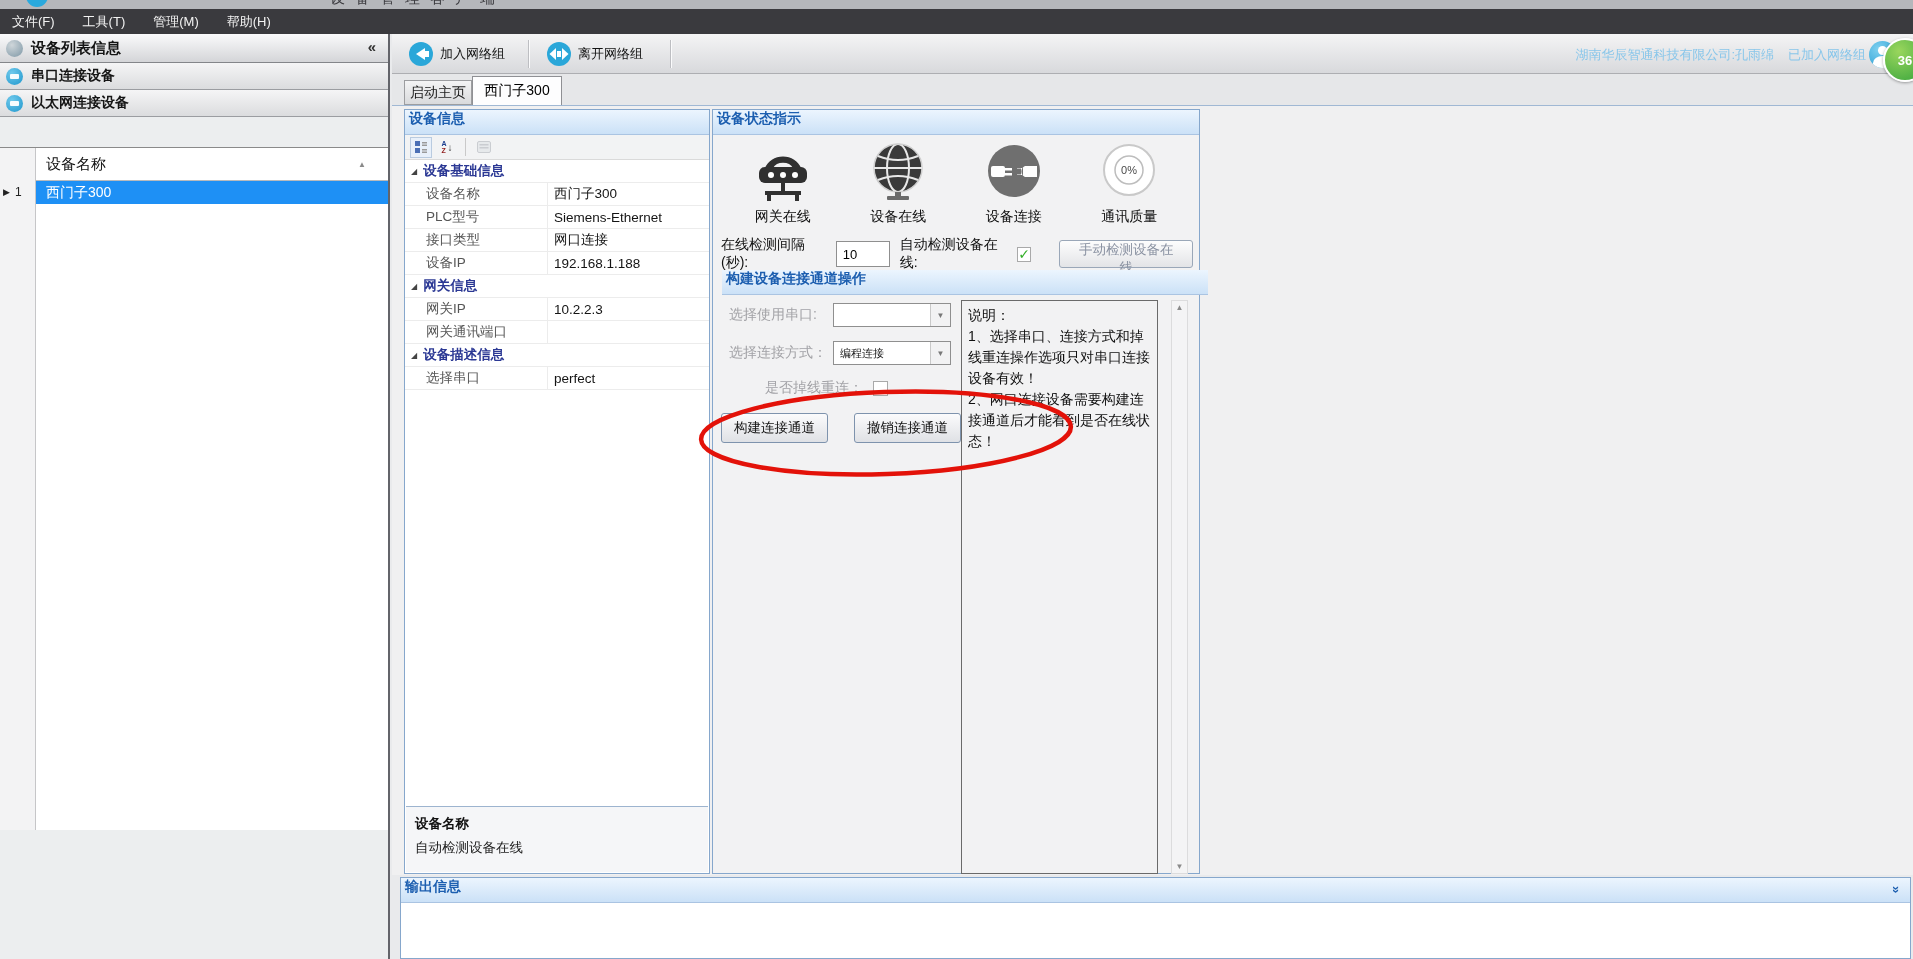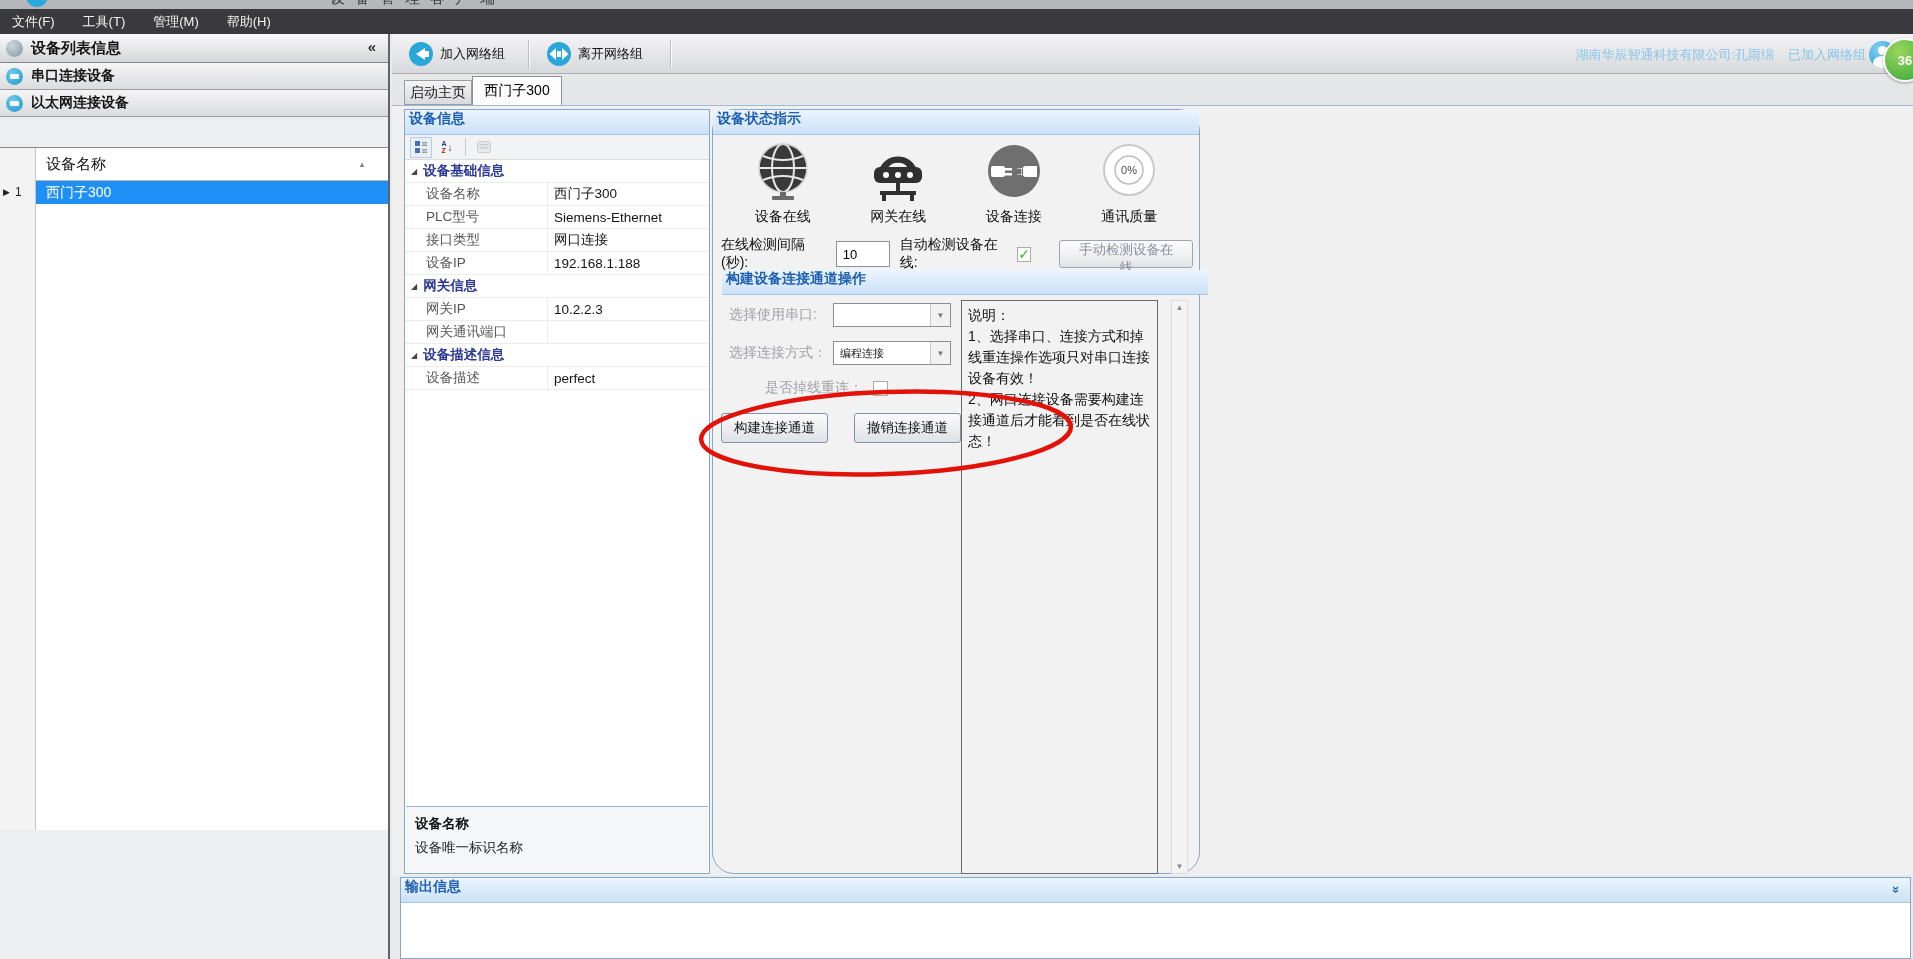--- a/index.html
+++ b/index.html
@@ -78,21 +78,21 @@
   .pg-row.category{font-weight:bold;color:#2b3894;}
   .pg-tri{font-size:8px;color:#444;margin:0 6px 0 6px;}
   .pg-cat-label{font-size:13.5px;}
   .pg-label{margin-left:21px;width:121px;color:#565656;font-size:13.5px;flex:0 0 auto;}
   .pg-value{border-left:1px solid #ececec;align-self:stretch;display:flex;align-items:center;padding-left:6px;color:#141414;font-size:13.5px;flex:1;}
   .pg-desc{position:absolute;left:1px;bottom:1px;width:302px;height:66px;background:#f5f6f8;border-top:1px solid #9db4cf;
            padding:8px 0 0 9px;box-sizing:border-box;}
   .pg-desc .t{font-weight:bold;font-size:13.5px;color:#111;}
   .pg-desc .d{margin-top:6px;font-size:13.5px;color:#222;}
   
-  .mid-panel{background:#f2f2f3;border-radius:22px;}
+  .mid-panel{background:#f2f2f3;}
   .indicators{position:absolute;left:0;top:26px;width:100%;height:112px;display:flex;justify-content:space-around;padding:0 12px;box-sizing:border-box;}
   .ind{display:flex;flex-direction:column;align-items:center;width:110px;}
   .ind svg{margin-top:6px;}
   .ind-label{margin-top:6px;font-size:14px;color:#101010;}
   .detect-row{position:absolute;left:8px;top:128px;width:472px;height:32px;display:flex;align-items:center;}
   .detect-row .lbl{font-size:14px;color:#111;}
   .interval-input{width:44px;height:22px;border:1px solid #8f8f8f;background:#fff;font-size:13px;padding-left:6px;margin:0 10px 0 8px;
                   font-family:"Liberation Sans","DejaVu Sans",sans-serif;}
   .checkbox{width:15px;height:15px;border:1px solid #a9a9a9;background:#fff;display:inline-flex;align-items:center;justify-content:center;
             font-size:14px;font-weight:bold;color:#35b02a;line-height:1;box-sizing:border-box;}
@@ -274,66 +274,66 @@
         </div>
         <div class="pg-row item">
           <span class="pg-label">网关通讯端口</span>
           <span class="pg-value"></span>
         </div>
         <div class="pg-row category">
           <span class="pg-tri">◢</span>
           <span class="pg-cat-label">设备描述信息</span>
         </div>
         <div class="pg-row item">
-          <span class="pg-label">设备描述</span>
+          <span class="pg-label">选择串口</span>
           <span class="pg-value">perfect</span>
         </div>
       </div>
 
       <div class="pg-desc">
         <div class="t">设备名称</div>
-        <div class="d">设备唯一标识名称</div>
+        <div class="d">自动检测设备在线</div>
       </div>
     </div>
 
     <div class="panel mid-panel" style="left:320px;top:3px;width:488px;height:765px;">
       <div class="sec-header">
         <span>设备状态指示</span>
       </div>
 
       <div class="indicators">
-        <div class="ind">
-          <svg width="62" height="60" viewBox="0 0 62 60">
-            <circle cx="31" cy="26" r="24" fill="#3a3a3a"></circle>
-            <ellipse cx="31" cy="26" rx="11" ry="24" fill="none" stroke="#e8e8e8" stroke-width="2"></ellipse>
-            <ellipse cx="31" cy="26" rx="24" ry="24" fill="none" stroke="#cfcfcf" stroke-width="1.5"></ellipse>
-            <line x1="7" y1="26" x2="55" y2="26" stroke="#e8e8e8" stroke-width="2"></line>
-            <path d="M11 14 Q31 22 51 14" fill="none" stroke="#e8e8e8" stroke-width="2"></path>
-            <path d="M11 38 Q31 30 51 38" fill="none" stroke="#e8e8e8" stroke-width="2"></path>
-            <rect x="28" y="50" width="6" height="4" fill="#6b6b6b"></rect>
-            <rect x="20" y="54" width="22" height="4" rx="1" fill="#6b6b6b"></rect>
-          </svg>
-          <span class="ind-label">设备在线</span>
-        </div>
         <div class="ind">
           <svg width="62" height="60" viewBox="0 0 62 60">
             <path d="M13 26 A19 17 0 0 1 49 26 L41 26 A11 9 0 0 0 21 26 Z" fill="#303030"></path>
             <rect x="7" y="25" width="48" height="16" rx="6" fill="#303030"></rect>
             <circle cx="19" cy="33" r="3" fill="#fff"></circle>
               <circle cx="31" cy="33" r="3" fill="#fff"></circle>
               <circle cx="43" cy="33" r="3" fill="#fff"></circle>
             <rect x="29" y="41" width="4" height="8" fill="#303030"></rect>
             <rect x="13" y="49" width="36" height="4" fill="#303030"></rect>
             <rect x="15" y="53" width="4" height="6" fill="#303030"></rect>
               <rect x="43" y="53" width="4" height="6" fill="#303030"></rect>
           </svg>
           <span class="ind-label">网关在线</span>
         </div>
         <div class="ind">
           <svg width="62" height="60" viewBox="0 0 62 60">
+            <circle cx="31" cy="26" r="24" fill="#3a3a3a"></circle>
+            <ellipse cx="31" cy="26" rx="11" ry="24" fill="none" stroke="#e8e8e8" stroke-width="2"></ellipse>
+            <ellipse cx="31" cy="26" rx="24" ry="24" fill="none" stroke="#cfcfcf" stroke-width="1.5"></ellipse>
+            <line x1="7" y1="26" x2="55" y2="26" stroke="#e8e8e8" stroke-width="2"></line>
+            <path d="M11 14 Q31 22 51 14" fill="none" stroke="#e8e8e8" stroke-width="2"></path>
+            <path d="M11 38 Q31 30 51 38" fill="none" stroke="#e8e8e8" stroke-width="2"></path>
+            <rect x="28" y="50" width="6" height="4" fill="#6b6b6b"></rect>
+            <rect x="20" y="54" width="22" height="4" rx="1" fill="#6b6b6b"></rect>
+          </svg>
+          <span class="ind-label">设备在线</span>
+        </div>
+        <div class="ind">
+          <svg width="62" height="60" viewBox="0 0 62 60">
             <circle cx="31" cy="29" r="26" fill="#6f6f6f"></circle>
             <rect x="8" y="24" width="14" height="11" rx="2" fill="#fff"></rect>
             <rect x="22" y="26" width="7" height="2.5" fill="#fff"></rect>
               <rect x="22" y="31" width="7" height="2.5" fill="#fff"></rect>
             <path d="M54 24 h-12 a6 6 0 0 0 0 11 h12 z M40 26 h-6 v7 h6 z" fill="#fff" fill-rule="evenodd"></path>
             <rect x="33" y="26.5" width="5" height="6" fill="#6f6f6f"></rect>
           </svg>
           <span class="ind-label">设备连接</span>
         </div>
         <div class="ind">

